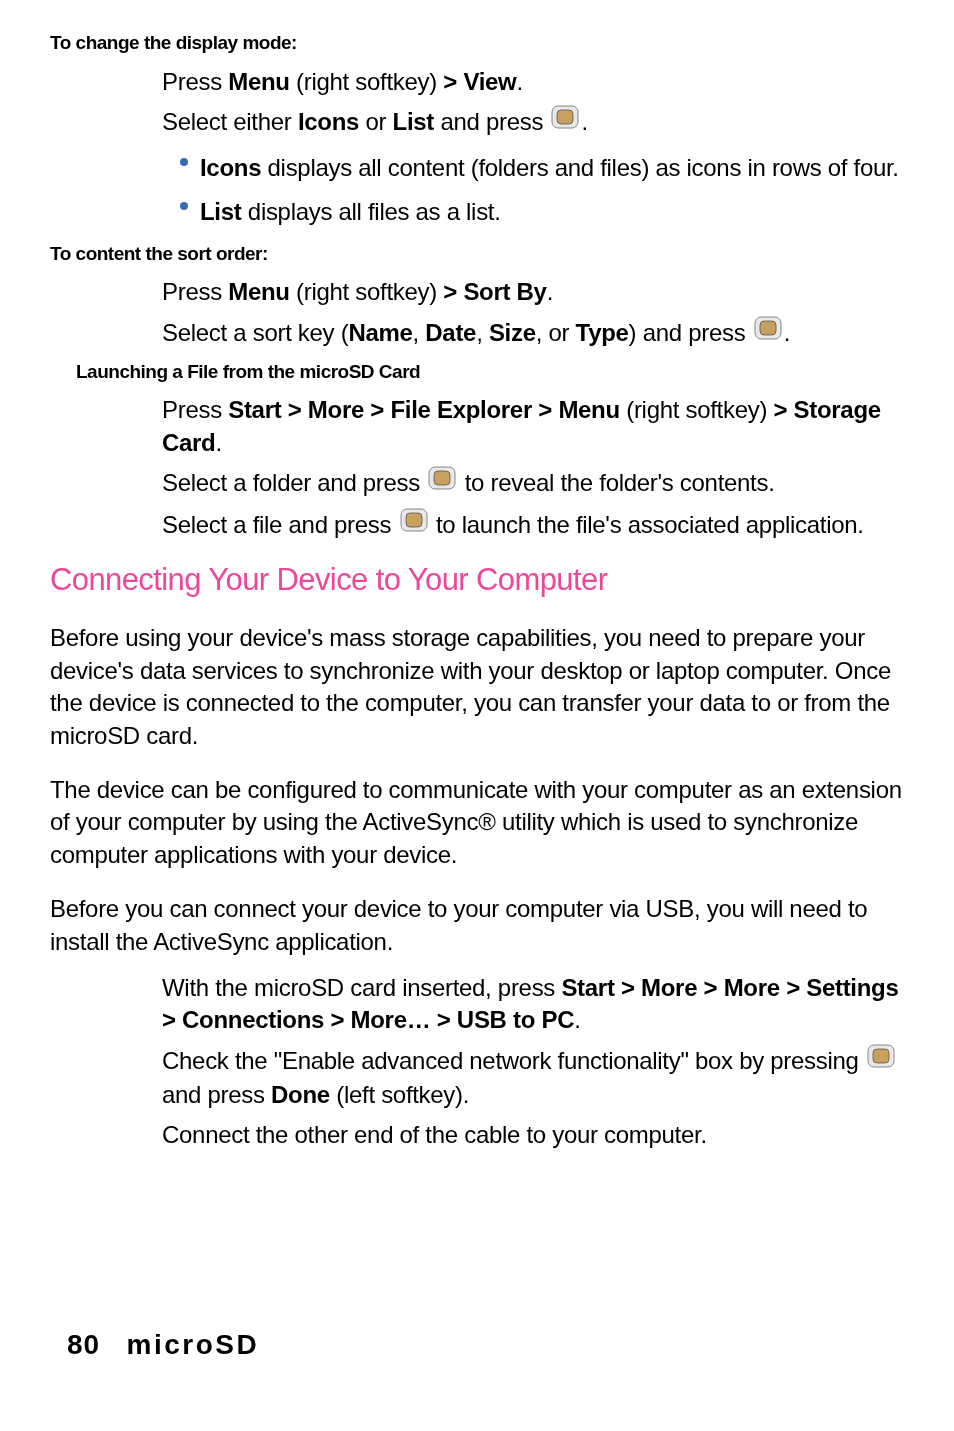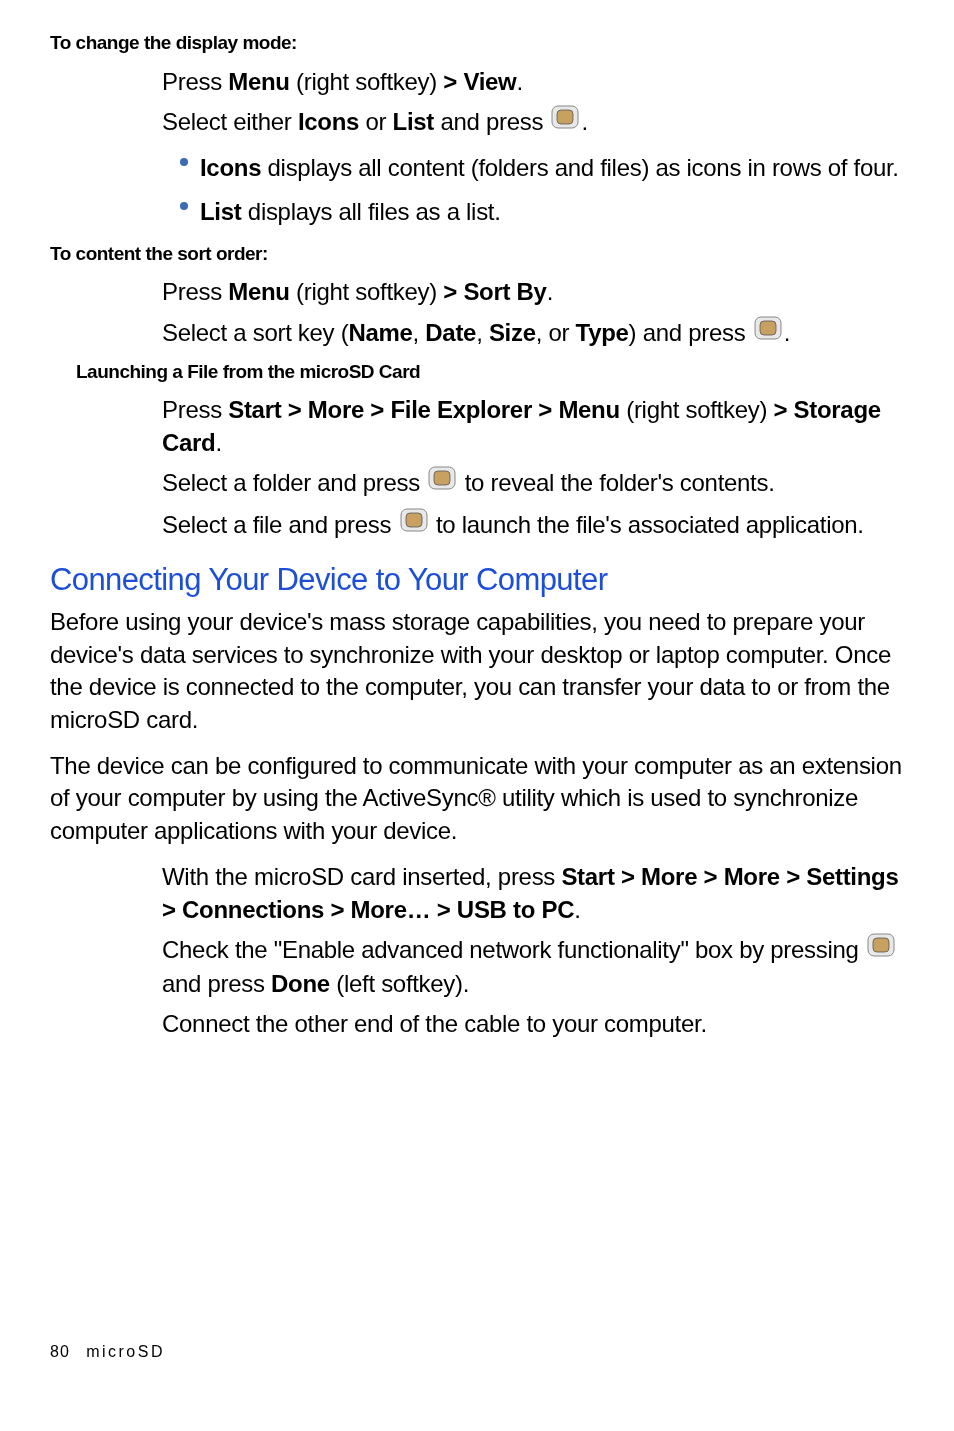--- a/index.html
+++ b/index.html
@@ -25,29 +25,29 @@
     margin-top: 0px;
     margin-bottom: 10px;
     letter-spacing: -0.5px;
   }
   .h-bold.sub {
     margin-left: 26px;
     margin-top: 2px;
     margin-bottom: 10px;
   }
   .blue-h {
-    color: #1d4ed8;
+    color: #ec4899;
     font-size: 31px;
     font-weight: normal;
     margin-top: 16px;
     margin-bottom: 6px;
     letter-spacing: -0.6px;
   }
   .body-p {
-    margin: 6px 0 14px 0;
+    margin: 22px 0 14px 0;
   }
   .step {
     margin: 6px 0 8px 112px;
   }
   .bullet-list {
     margin: 4px 0 10px 130px;
   }
   .bullet-row {
     display: flex;
     align-items: flex-start;
@@ -67,23 +67,23 @@
   .icon-btn {
     display: inline-block;
     vertical-align: middle;
     margin: 0 2px;
     position: relative;
     top: -2px;
   }
   .footer {
     position: absolute;
     bottom: 70px;
-    left: 50px;
-    font-size: 16px;
-    font-weight: normal;
+    left: 67px;
+    font-size: 28px;
+    font-weight: bold;
     letter-spacing: 1px;
   }
   .footer .sep {
     letter-spacing: 2.5px;
   }
 </style>
 </head>
 <body>
 
 <div class="page">
@@ -142,20 +142,21 @@
     <span>Select a file and press </span><span class="icon-btn"><svg width="28" height="24">
           <rect x="1" y="1" width="26" height="22" rx="6" ry="6" fill="#e8e8e8" stroke="#888" stroke-width="1"></rect>
           <rect x="6" y="5" width="16" height="14" rx="4" ry="4" fill="#c8a060" stroke="#555" stroke-width="0.8"></rect>
         </svg></span><span> to launch the file's associated application.</span>
   </div>
 
   <div class="blue-h">Connecting Your Device to Your Computer</div>
 
   <div class="body-p">Before using your device's mass storage capabilities, you need to prepare your device's data services to synchronize with your desktop or laptop computer. Once the device is connected to the computer, you can transfer your data to or from the microSD card.</div>
   <div class="body-p">The device can be configured to communicate with your computer as an extension of your computer by using the ActiveSync® utility which is used to synchronize computer applications with your device.</div>
+  <div class="body-p">Before you can connect your device to your computer via USB, you will need to install the ActiveSync application.</div>
 
   <div class="step">
     <span>With the microSD card inserted, press </span><span class="bold">Start &gt; More &gt; More &gt; Settings &gt; Connections &gt; More… &gt; USB to PC</span><span>.</span>
   </div>
 
   <div class="step">
     <span>Check the "Enable advanced network functionality" box by pressing </span><span class="icon-btn"><svg width="28" height="24">
           <rect x="1" y="1" width="26" height="22" rx="6" ry="6" fill="#e8e8e8" stroke="#888" stroke-width="1"></rect>
           <rect x="6" y="5" width="16" height="14" rx="4" ry="4" fill="#c8a060" stroke="#555" stroke-width="0.8"></rect>
         </svg></span><span> and press </span><span class="bold">Done</span><span> (left softkey).</span>

